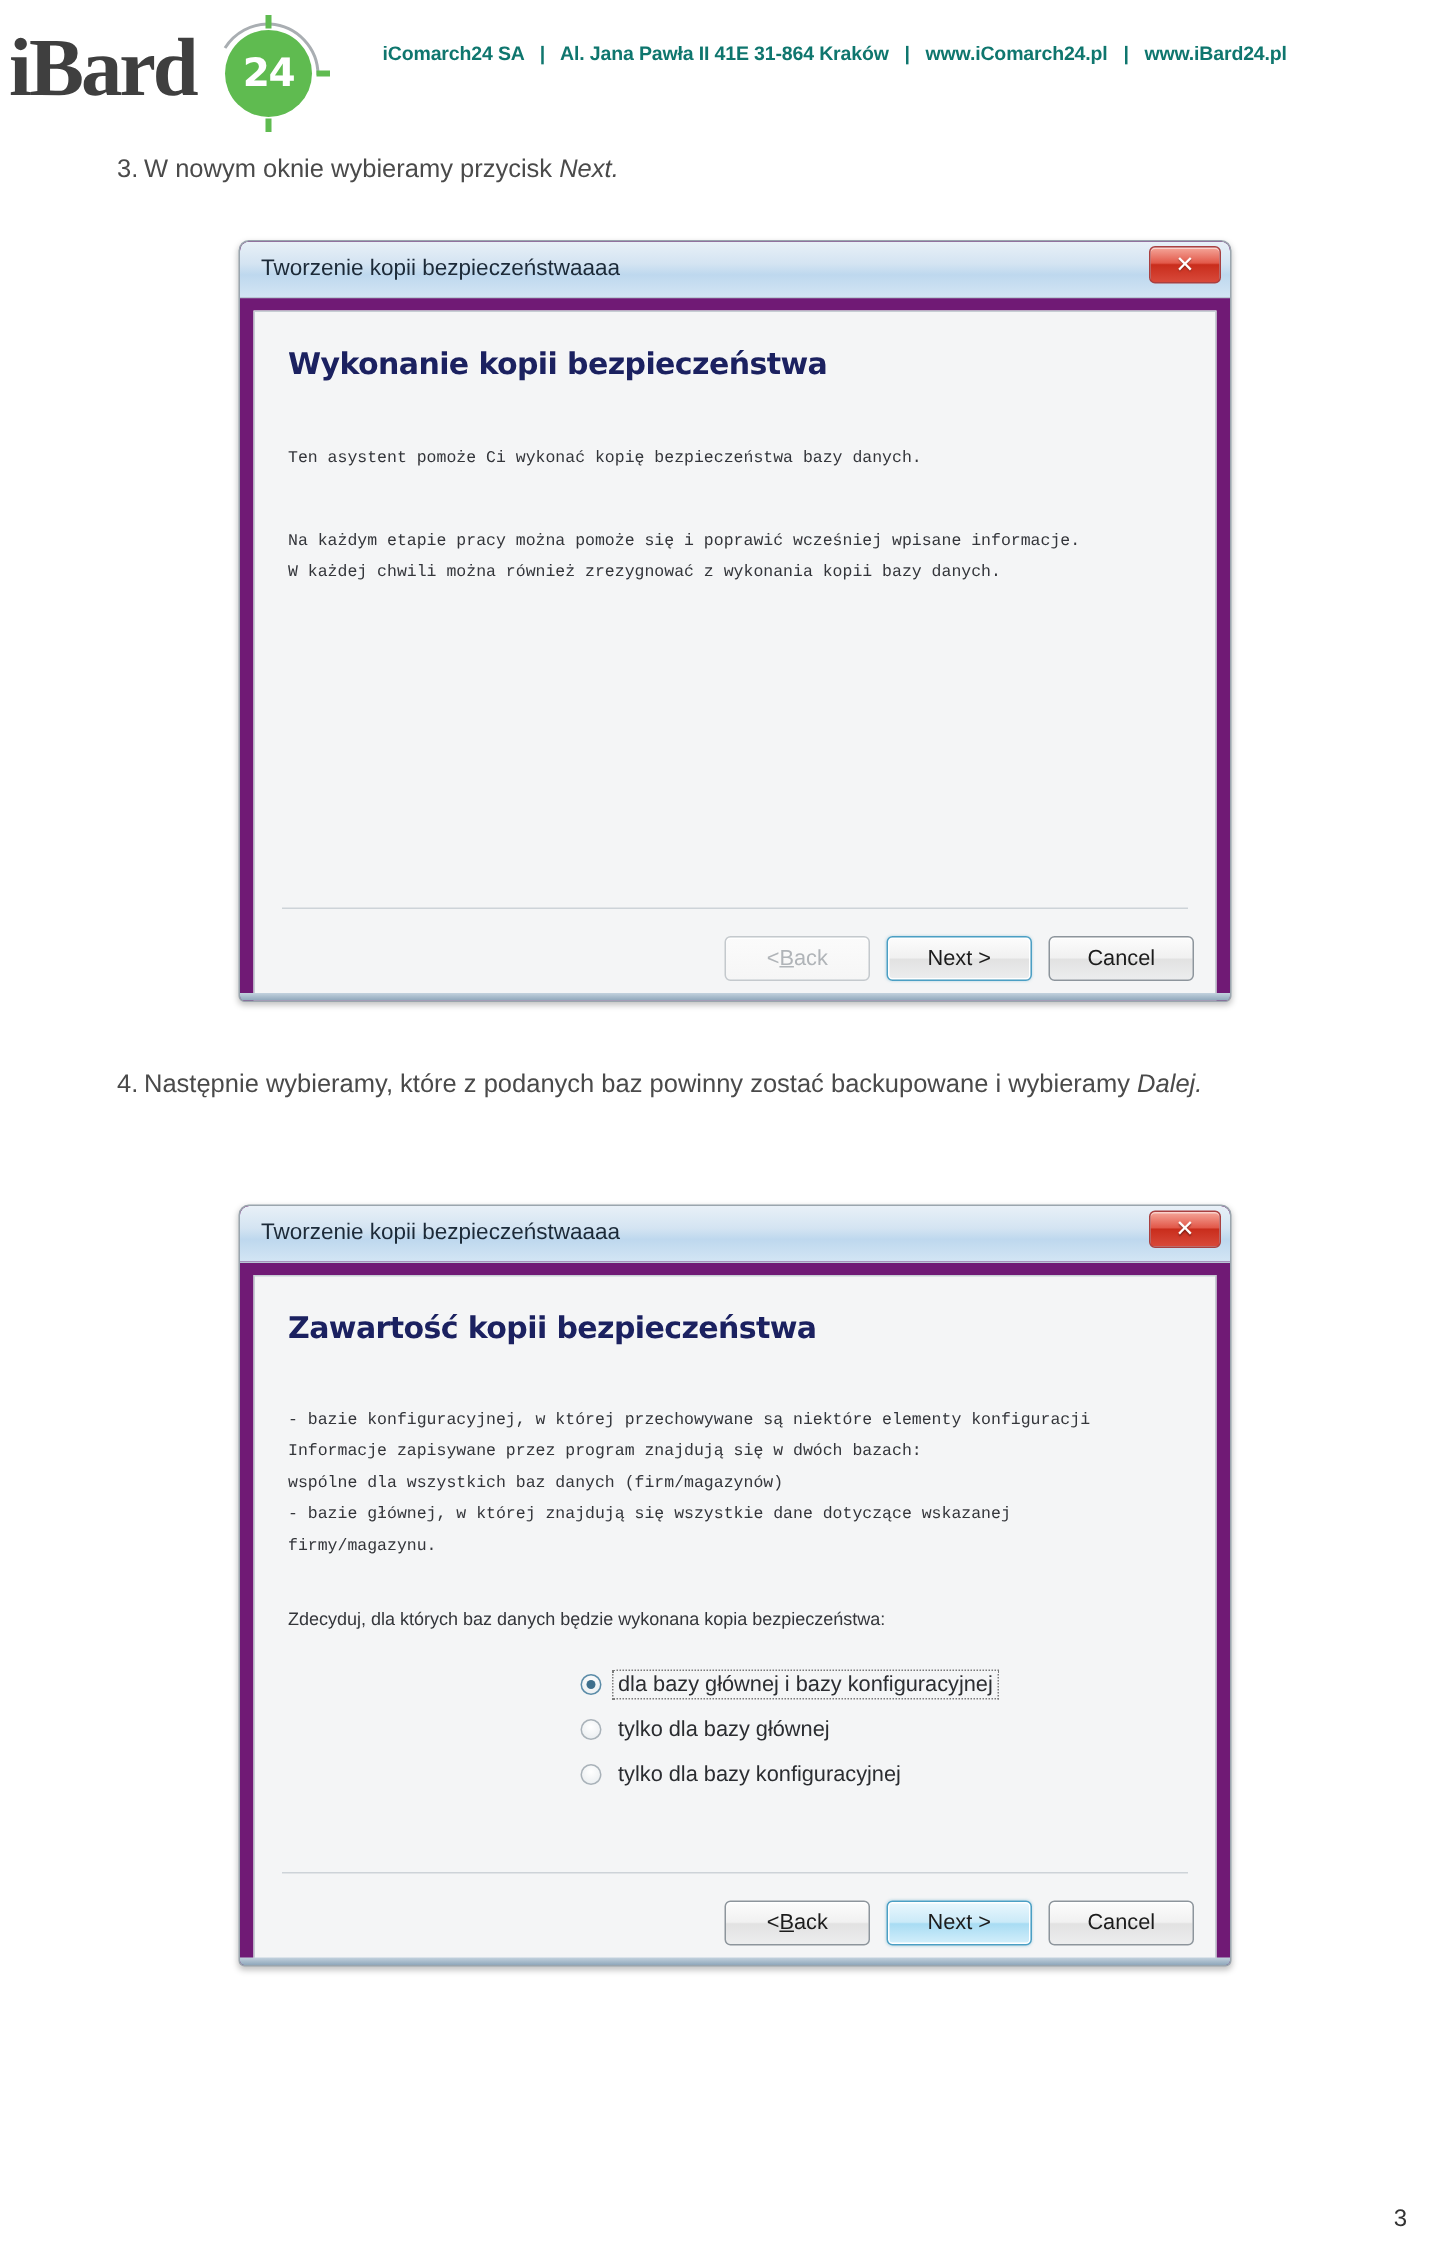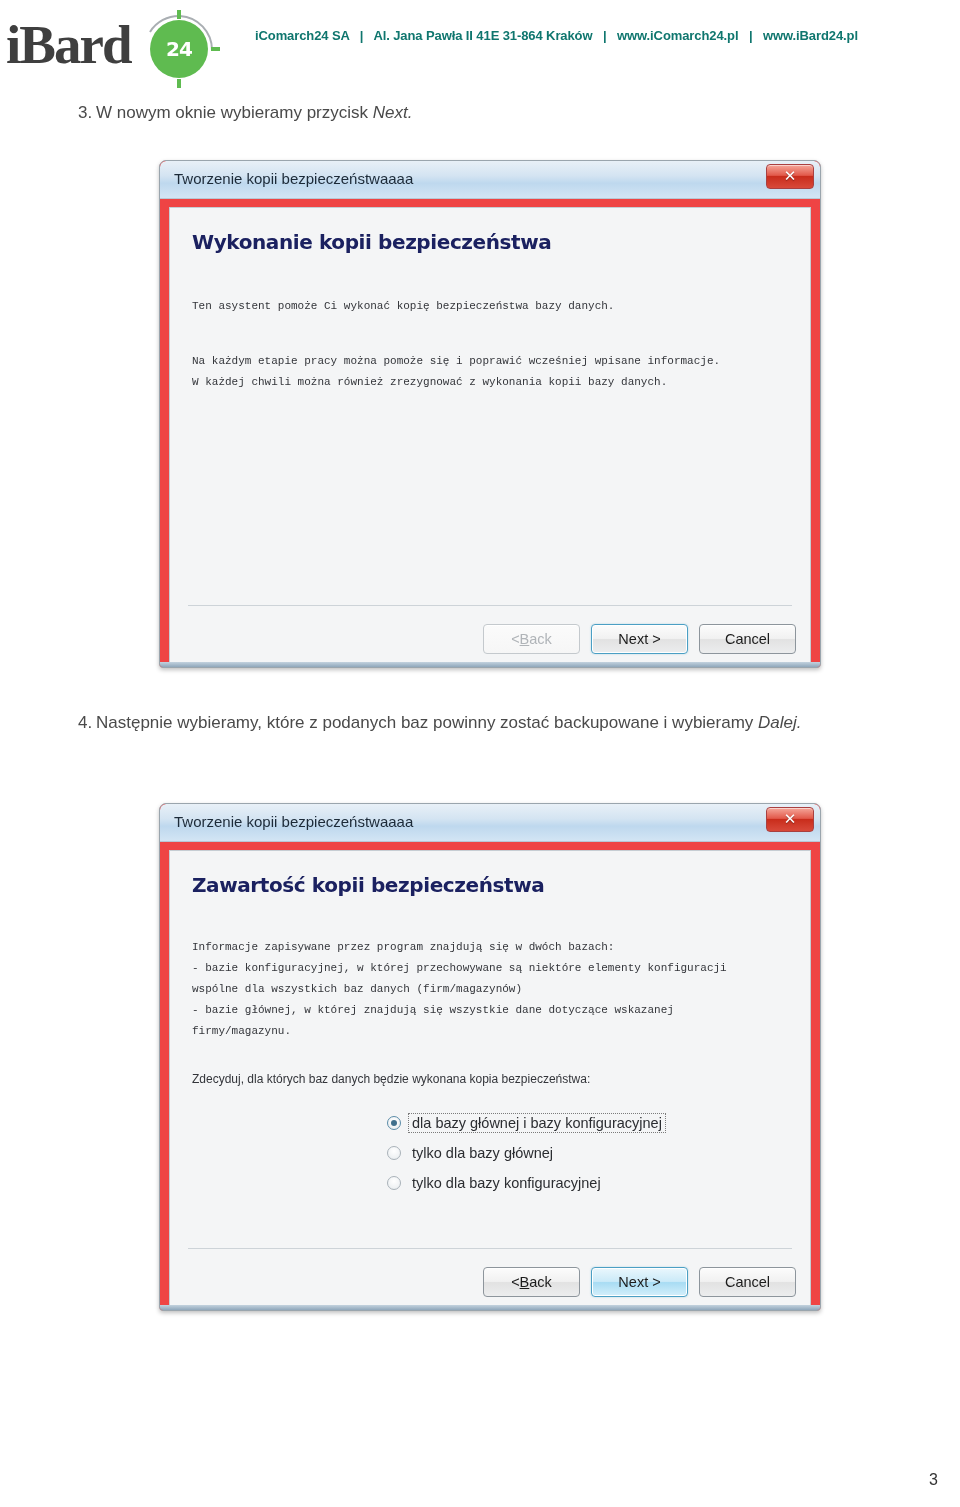--- a/index.html
+++ b/index.html
@@ -47,21 +47,21 @@
     height: 58px;
     border-radius: 50%;
     background: #5fbb50;
     display: flex;
     align-items: center;
     justify-content: center;
   }
   .logo-circle span {
     color: #ffffff;
     font-family: "DejaVu Sans", sans-serif;
-    font-size: 20px;
+    font-size: 26px;
     font-weight: 600;
     letter-spacing: -1px;
   }
   .logo-arc {
     position: absolute;
     left: 136px;
     top: 4px;
     width: 76px;
     height: 76px;
   }
@@ -109,21 +109,21 @@
     margin-left: 18px;
   }
   .step .it { font-style: italic; }
 
   #step3 { left: 78px; top: 98px; width: 700px; }
   #step4 { left: 78px; top: 708px; width: 862px; text-align: justify; }
 
   
   .dialog {
     position: absolute;
-    background: #ef4444;
+    background: #701a75;
     border: 1px solid #9aa5ad;
     border-radius: 7px 7px 4px 4px;
     box-shadow: 0 2px 4px rgba(0,0,0,0.25);
     overflow: hidden;
   }
   .dialog::after {
     content: "";
     position: absolute;
     left: 0; right: 0; bottom: 0;
     height: 5px;
@@ -383,22 +383,22 @@
       <span class="close-x">✕</span>
     </div>
   </div>
 
   <div class="dialog-body">
     <div class="content-panel">
 
       <div class="panel-heading">Zawartość kopii bezpieczeństwa</div>
 
       <div class="panel-text" style="margin-top:40px;">
+        <div>- bazie konfiguracyjnej, w której przechowywane są niektóre elementy konfiguracji</div>
         <div>Informacje zapisywane przez program znajdują się w dwóch bazach:</div>
-        <div>- bazie konfiguracyjnej, w której przechowywane są niektóre elementy konfiguracji</div>
         <div>wspólne dla wszystkich baz danych (firm/magazynów)</div>
         <div>- bazie głównej, w której znajdują się wszystkie dane dotyczące wskazanej</div>
         <div>firmy/magazynu.</div>
       </div>
 
       <div class="radio-prompt">Zdecyduj, dla których baz danych będzie wykonana kopia bezpieczeństwa:</div>
 
       <div class="radio-list">
         <div class="radio-item selected">
           <span class="radio-mark"></span>

